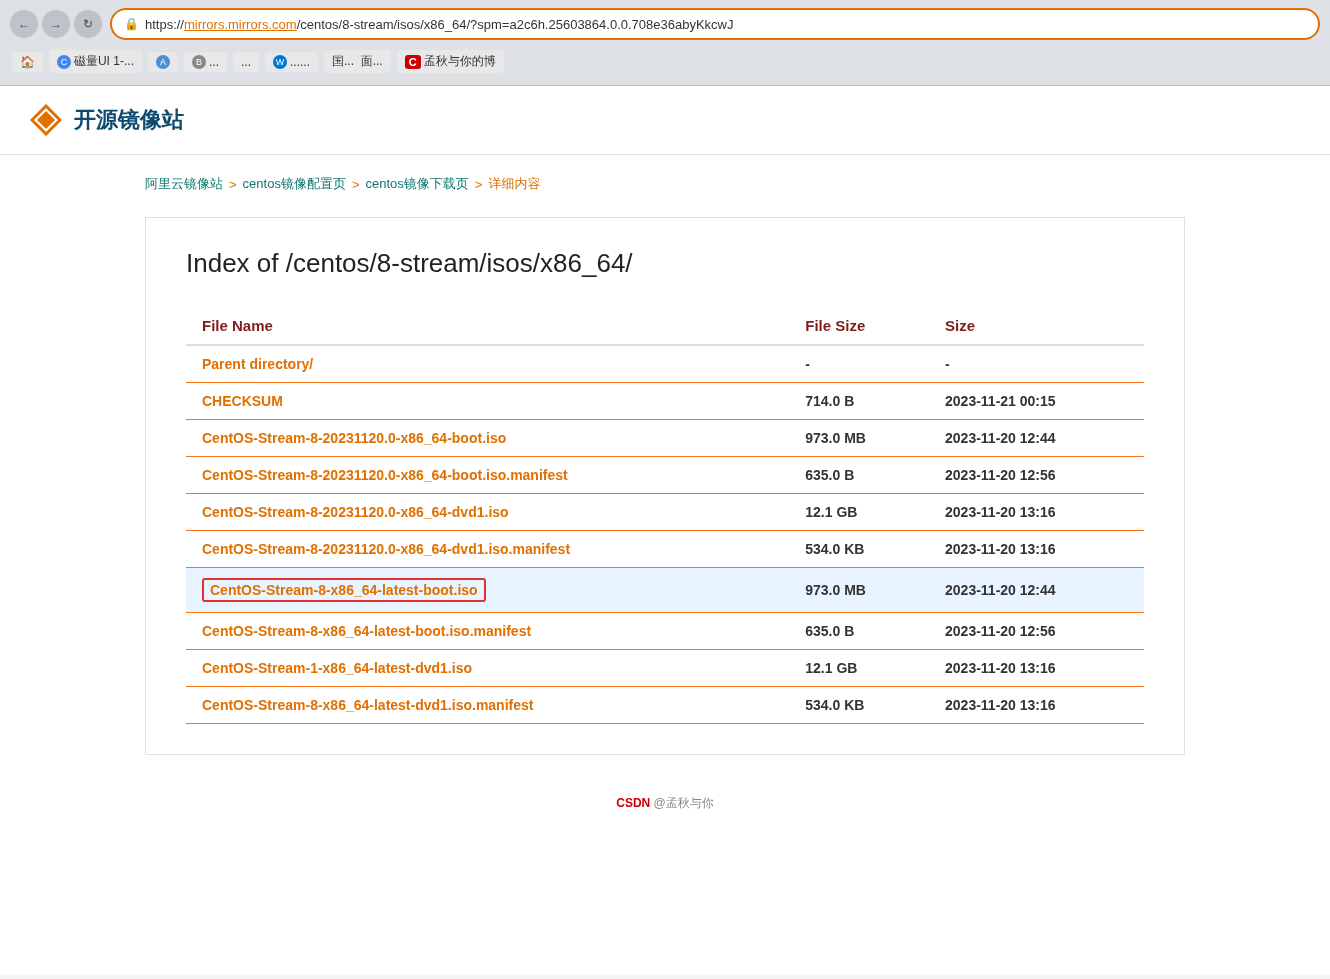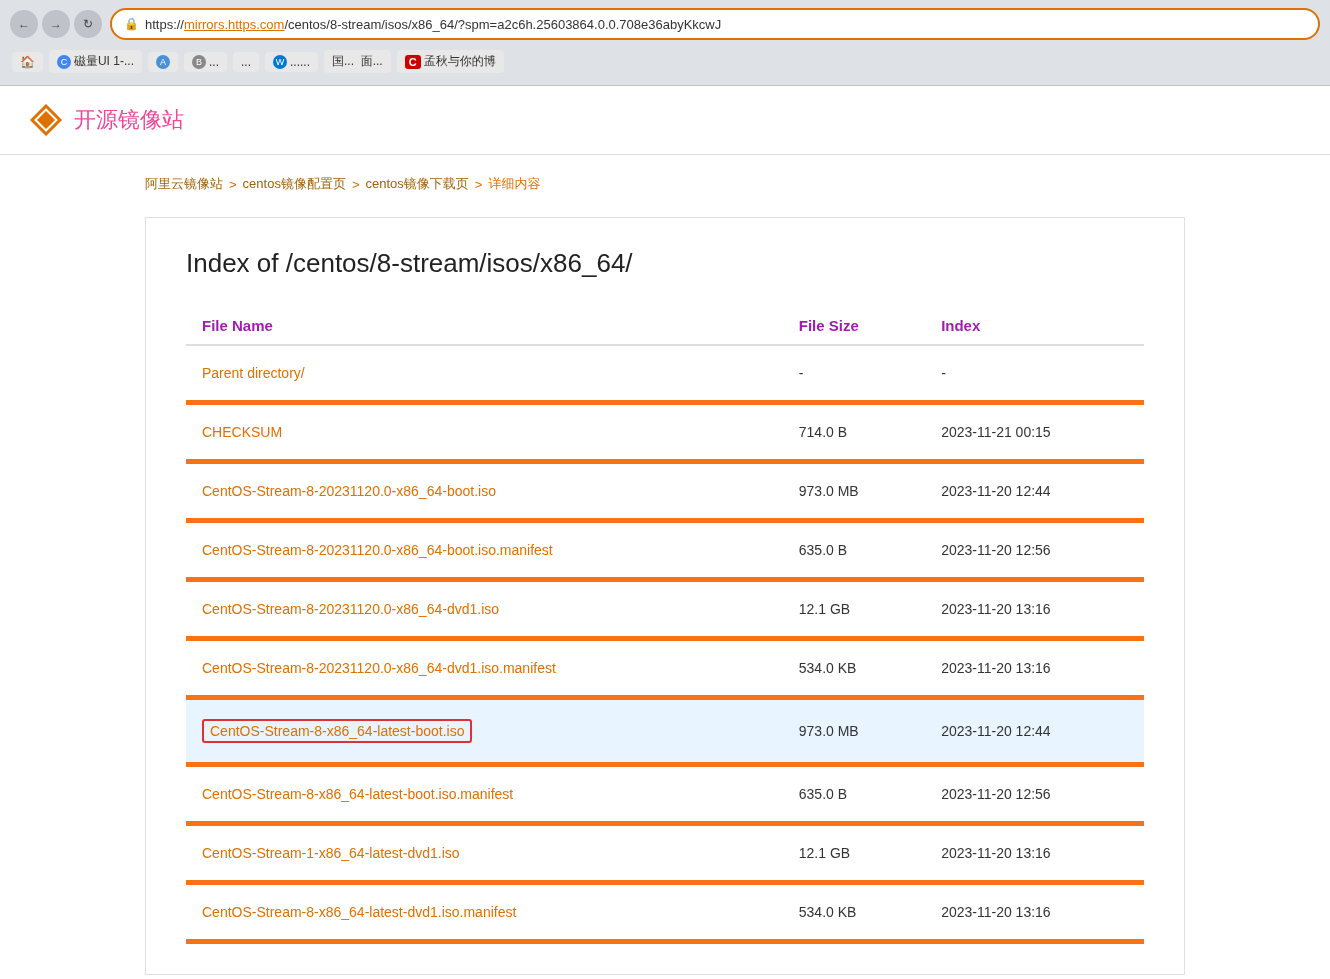--- a/index.html
+++ b/index.html
@@ -20,40 +20,40 @@
     .bk-icon { width: 14px; height: 14px; border-radius: 50%; display: inline-flex; align-items: center; justify-content: center; font-size: 9px; }
     .bk-blue { background: #4285f4; color: white; }
     .csdn-bookmark { background: #c00; color: white; border-radius: 3px; padding: 1px 4px; font-size: 11px; font-weight: bold; }
 
     
     .page-wrapper { background: white; min-height: calc(979px - 90px); }
 
     
     .site-header { display: flex; align-items: center; gap: 12px; padding: 18px 30px; border-bottom: 1px solid #e0e0e0; background: white; }
     .logo-icon { width: 32px; height: 32px; display: flex; align-items: center; justify-content: center; }
-    .site-title { font-size: 22px; font-weight: 400; color: #ec4899; }
+    .site-title { font-size: 22px; font-weight: 700; color: #0c4a6e; }
 
     
     .content-area { max-width: 1100px; margin: 0 auto; padding: 20px 30px; }
 
     
     .breadcrumb { display: flex; align-items: center; gap: 6px; margin-bottom: 24px; font-size: 13px; }
-    .breadcrumb a { color: #a16207; text-decoration: none; }
+    .breadcrumb a { color: #0f766e; text-decoration: none; }
     .breadcrumb-sep { color: #e07000; }
     .breadcrumb-current { color: #e07000; }
 
     
     .index-box { background: white; border: 1px solid #e0e0e0; border-radius: 0; padding: 30px 40px; }
     .index-title { font-size: 26px; font-weight: 400; color: #222; margin-bottom: 28px; }
 
     
     .file-table { width: 100%; border-collapse: collapse; }
     .file-table thead tr { border-bottom: 2px solid #ddd; }
-    .file-table th { text-align: left; padding: 10px 16px; font-weight: 600; color: #a21caf; font-size: 15px; }
-    .file-table td { padding: 19px 16px; font-size: 14px; border-bottom: 5px solid #f97316; }
+    .file-table th { text-align: left; padding: 10px 16px; font-weight: 600; color: #7f1d1d; font-size: 15px; }
+    .file-table td { padding: 10px 16px; font-size: 14px; border-bottom: 1px solid #f97316; font-weight: bold; }
     .file-link { color: #e07000; text-decoration: none; cursor: pointer; }
     .file-size { color: #333; white-space: nowrap; }
     .file-date { color: #333; white-space: nowrap; }
 
     
     .row-highlighted-border td { background: #e8f4ff; }
     .row-highlighted-border td:first-child { position: relative; }
     .highlight-box {
       display: inline-block;
       border: 2px solid #e03030;
@@ -71,21 +71,21 @@
 <div class="browser-chrome">
   <div class="address-bar-row">
     <div class="nav-buttons">
       <button class="nav-btn">←</button>
       <button class="nav-btn">→</button>
       <button class="nav-btn">↻</button>
     </div>
     <div class="address-bar">
       <span class="lock-icon">🔒</span>
       <span class="address-text">
-        https://<span style="text-decoration: underline; color:#e07000">mirrors.https.com</span><span>/centos/8-stream/isos/x86_64/?spm=a2c6h.25603864.0.0.708e36abyKkcwJ</span>
+        https://<span style="text-decoration: underline; color:#e07000">mirrors.mirrors.com</span><span>/centos/8-stream/isos/x86_64/?spm=a2c6h.25603864.0.0.708e36abyKkcwJ</span>
       </span>
     </div>
   </div>
 
   <div class="bookmarks-bar">
     <div class="bookmark-item">
       <span>🏠</span>
     </div>
     <div class="bookmark-item">
       <span class="bk-icon bk-blue">C</span>
@@ -140,21 +140,21 @@
     </nav>
 
     <div class="index-box">
       <h2 class="index-title">Index of /centos/8-stream/isos/x86_64/</h2>
 
       <table class="file-table">
         <thead>
           <tr>
             <th>File Name</th>
             <th>File Size</th>
-            <th>Index</th>
+            <th>Size</th>
           </tr>
         </thead>
         <tbody id="file-table-body">
 
         <tr>
               <td><a class="file-link" href="#">Parent directory/</a></td>
               <td class="file-size">-</td>
               <td class="file-date">-</td>
             </tr>
             <tr>

